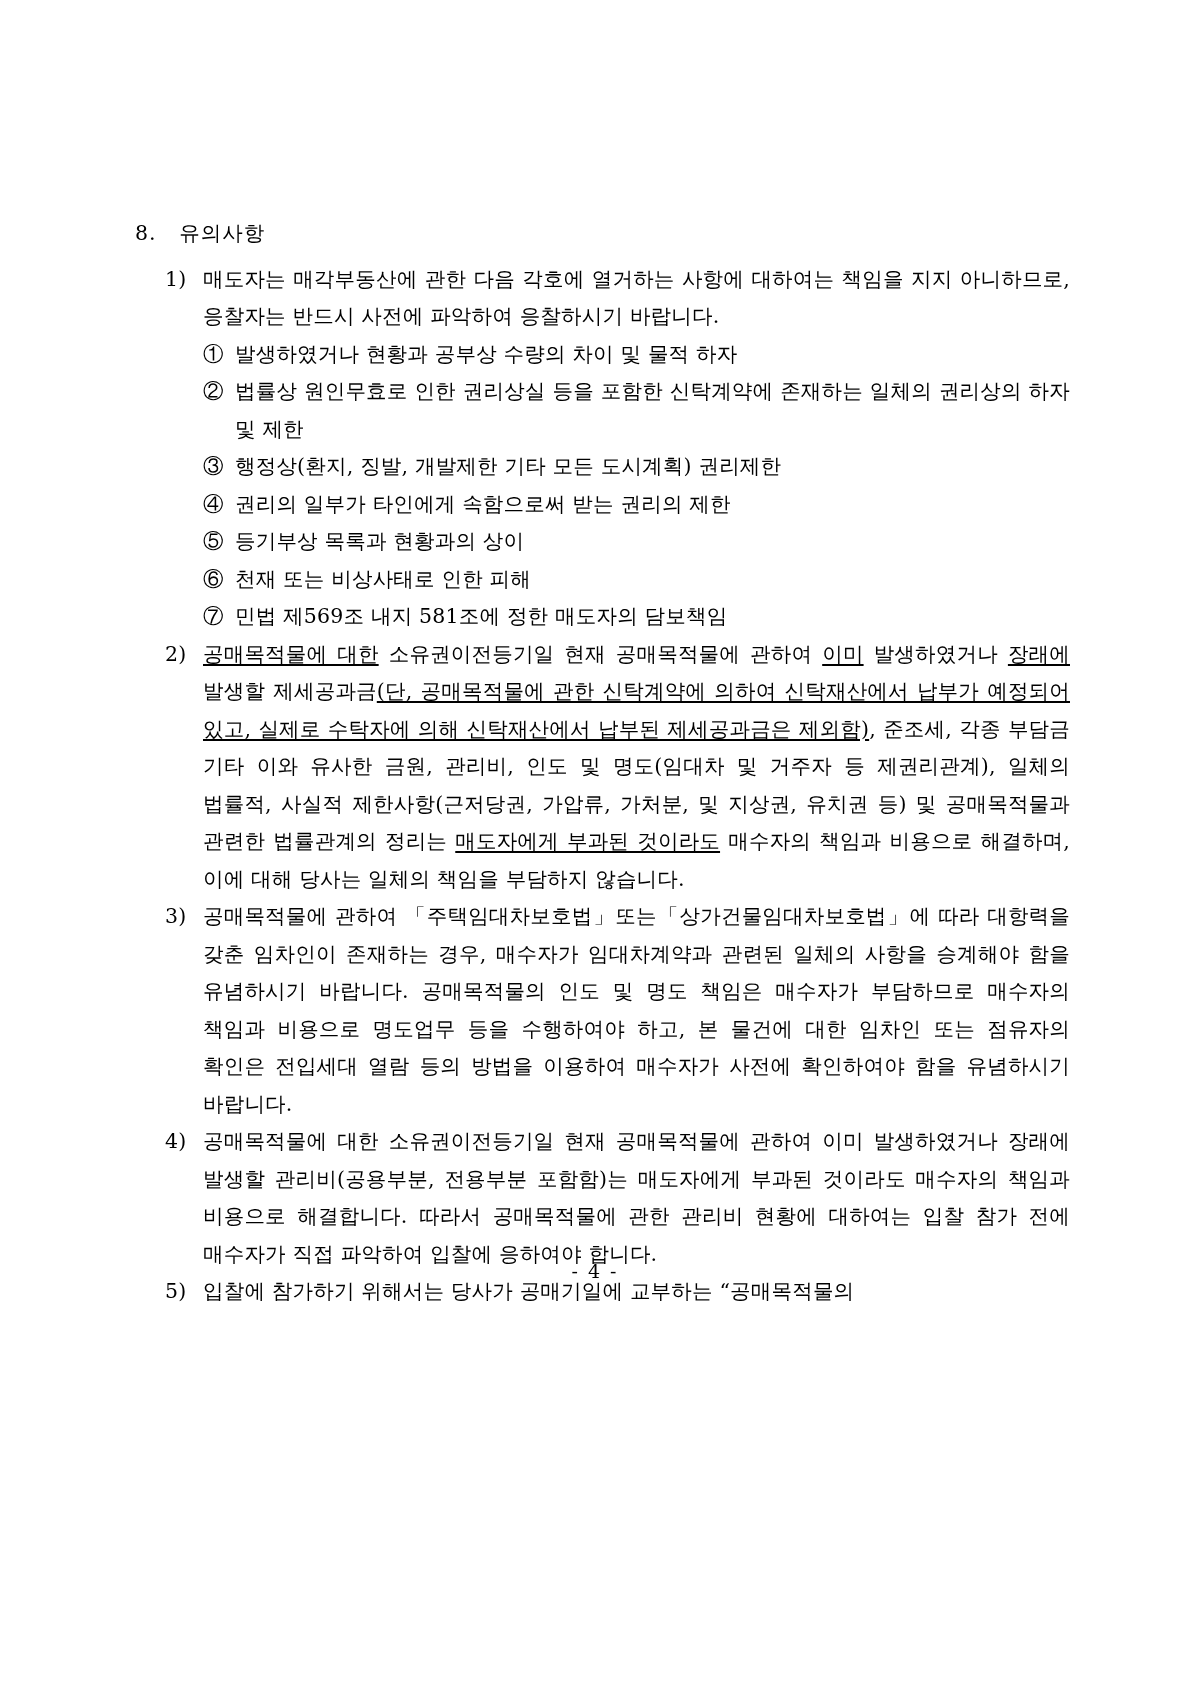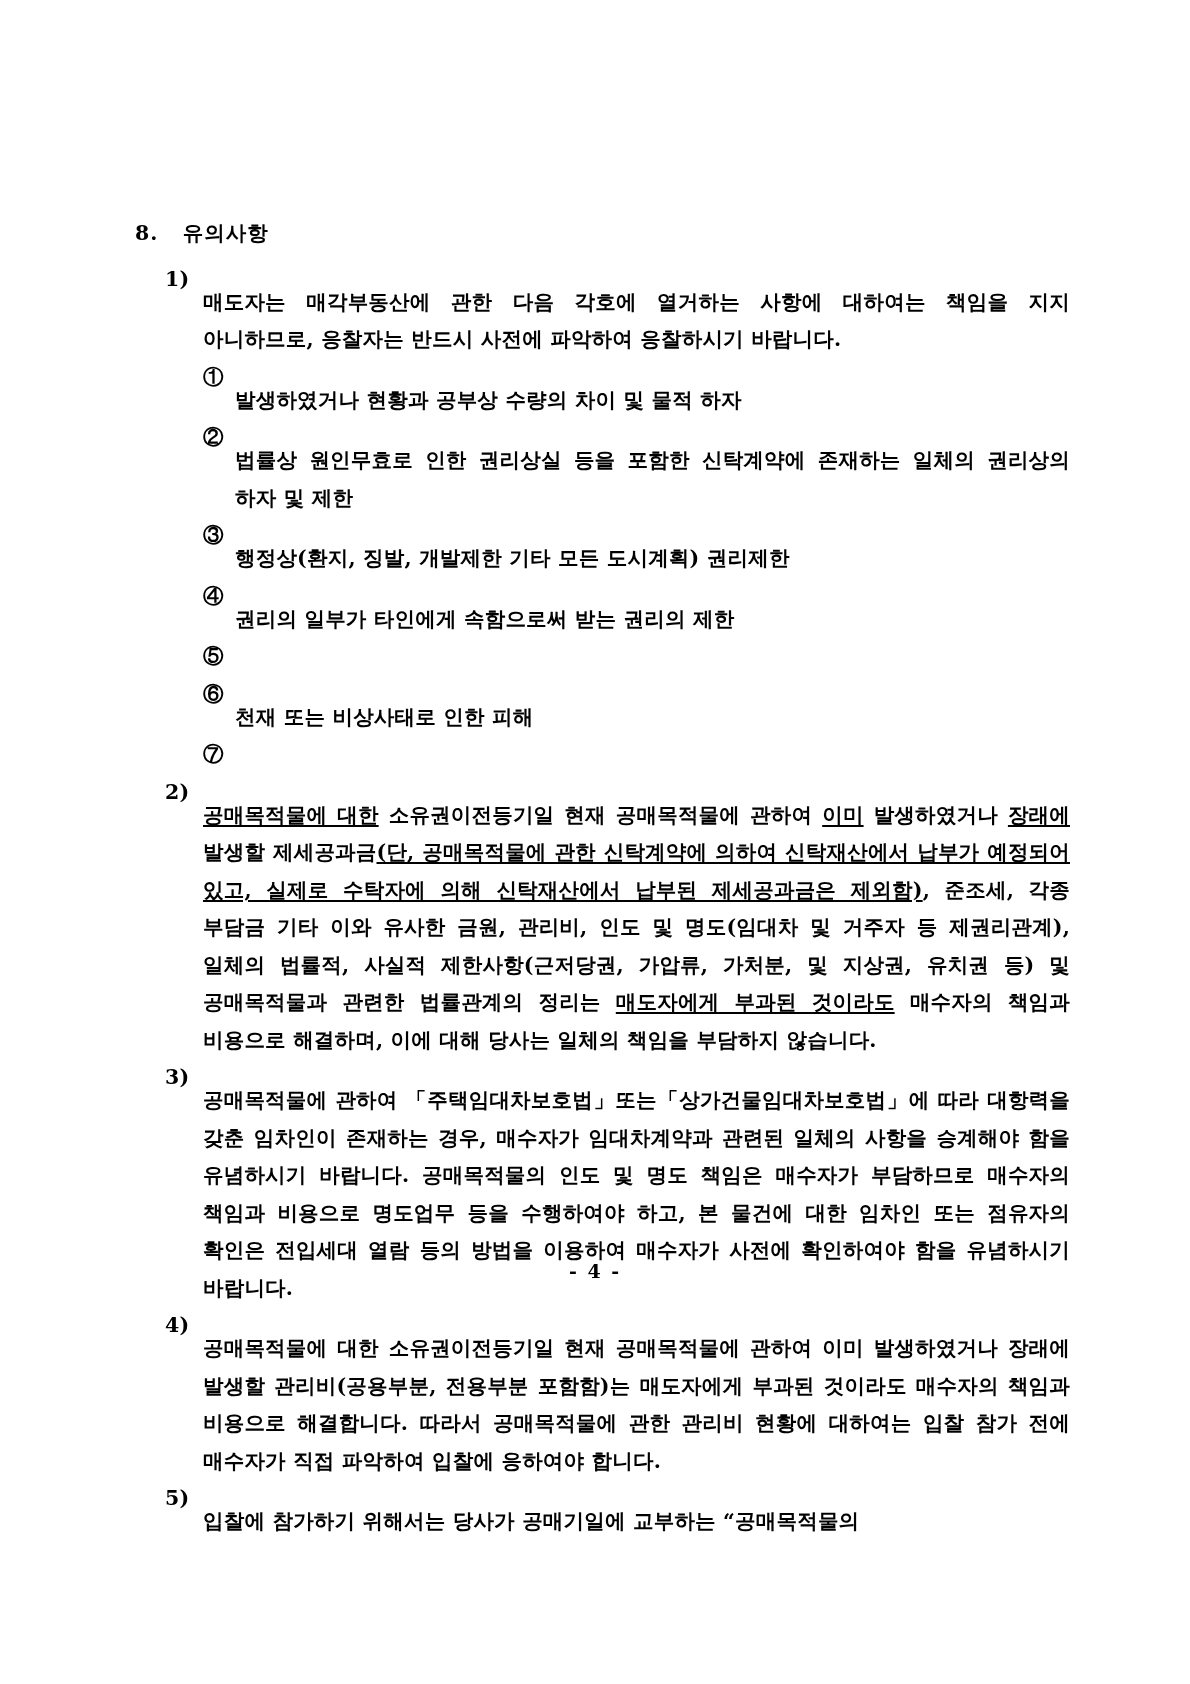--- a/index.html
+++ b/index.html
@@ -16,21 +16,20 @@
     overflow: hidden;
   }
   .page {
     position: absolute;
     left: 0;
     top: 0;
     width: 1190px;
     height: 1410px;
     box-sizing: border-box;
     padding: 215px 120px 0 135px;
-    font-weight: bold;
   }
   .doc-body {
     font-size: 20.5px;
     line-height: 1.83;
     letter-spacing: 0.2px;
   }
   
   .section-heading {
     font-size: 20.5px;
     margin: 0 0 8px 0;
@@ -60,21 +59,20 @@
   }
   .item.lvl2 > .marker {
     width: 32px;
   }
   .body-text {
     flex: 1 1 auto;
     text-align: justify;
     text-justify: inter-character;
     text-align-last: left;
     word-break: keep-all;
-    margin-top: 23px;
   }
   .body-text.just-all {
     text-align: justify;
     text-align-last: left;
   }
   .u {
     text-decoration: underline;
     text-underline-offset: 3px;
   }
   .footer {
@@ -118,27 +116,29 @@
     <div class="item lvl2">
       <span class="marker">③</span>
       <span class="body-text">행정상(환지, 징발, 개발제한 기타 모든 도시계획) 권리제한</span>
     </div>
     <div class="item lvl2">
       <span class="marker">④</span>
       <span class="body-text">권리의 일부가 타인에게 속함으로써 받는 권리의 제한</span>
     </div>
     <div class="item lvl2">
       <span class="marker">⑤</span>
+      <span class="body-text">등기부상 목록과 현황과의 상이</span>
     </div>
     <div class="item lvl2">
       <span class="marker">⑥</span>
       <span class="body-text">천재 또는 비상사태로 인한 피해</span>
     </div>
     <div class="item lvl2">
       <span class="marker">⑦</span>
+      <span class="body-text">민법 제569조 내지 581조에 정한 매도자의 담보책임</span>
     </div>
 
     <div class="item lvl1">
       <span class="marker">2)</span>
       <span class="body-text just-all"><span class="u">공매목적물에 대한</span><span> 소유권이전등기일 현재 공매목적물에 관하여 </span><span class="u">이미</span><span> 발생하였거나 </span><span class="u">장래에</span><span> 발생할 제세공과금</span><span class="u">(단, 공매목적물에 관한 신탁계약에 의하여 신탁재산에서 납부가 예정되어 있고, 실제로 수탁자에 의해 신탁재산에서 납부된 제세공과금은 제외함)</span><span>, 준조세, 각종 부담금 기타 이와 유사한 금원, 관리비, 인도 및 명도(임대차 및 거주자 등 제권리관계), 일체의 법률적, 사실적 제한사항(근저당권, 가압류, 가처분, 및 지상권, 유치권 등) 및 공매목적물과 관련한 법률관계의 정리는 </span><span class="u">매도자에게 부과된 것이라도</span><span> 매수자의 책임과 비용으로 해결하며, 이에 대해 당사는 일체의 책임을 부담하지 않습니다.</span></span>
     </div>
 
     <div class="item lvl1">
       <span class="marker">3)</span>
       <span class="body-text just-all">공매목적물에 관하여 「주택임대차보호법」또는「상가건물임대차보호법」에 따라 대항력을 갖춘 임차인이 존재하는 경우, 매수자가 임대차계약과 관련된 일체의 사항을 승계해야 함을 유념하시기 바랍니다. 공매목적물의 인도 및 명도 책임은 매수자가 부담하므로 매수자의 책임과 비용으로 명도업무 등을 수행하여야 하고, 본 물건에 대한 임차인 또는 점유자의 확인은 전입세대 열람 등의 방법을 이용하여 매수자가 사전에 확인하여야 함을 유념하시기 바랍니다.</span>

